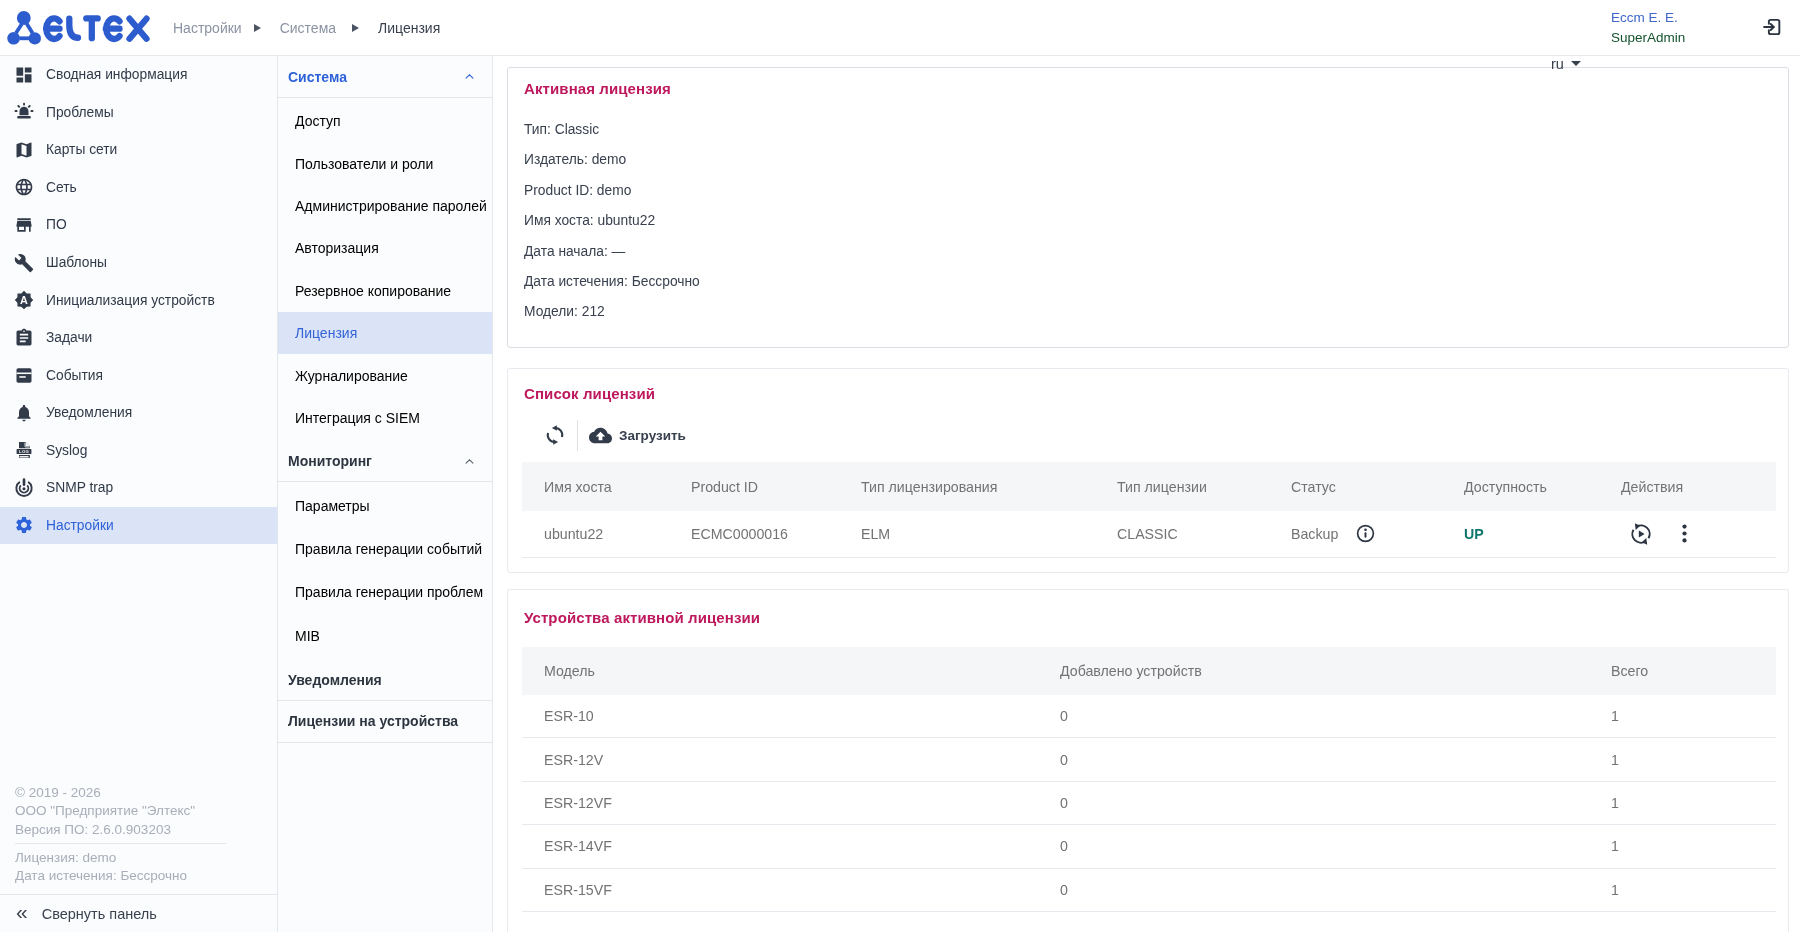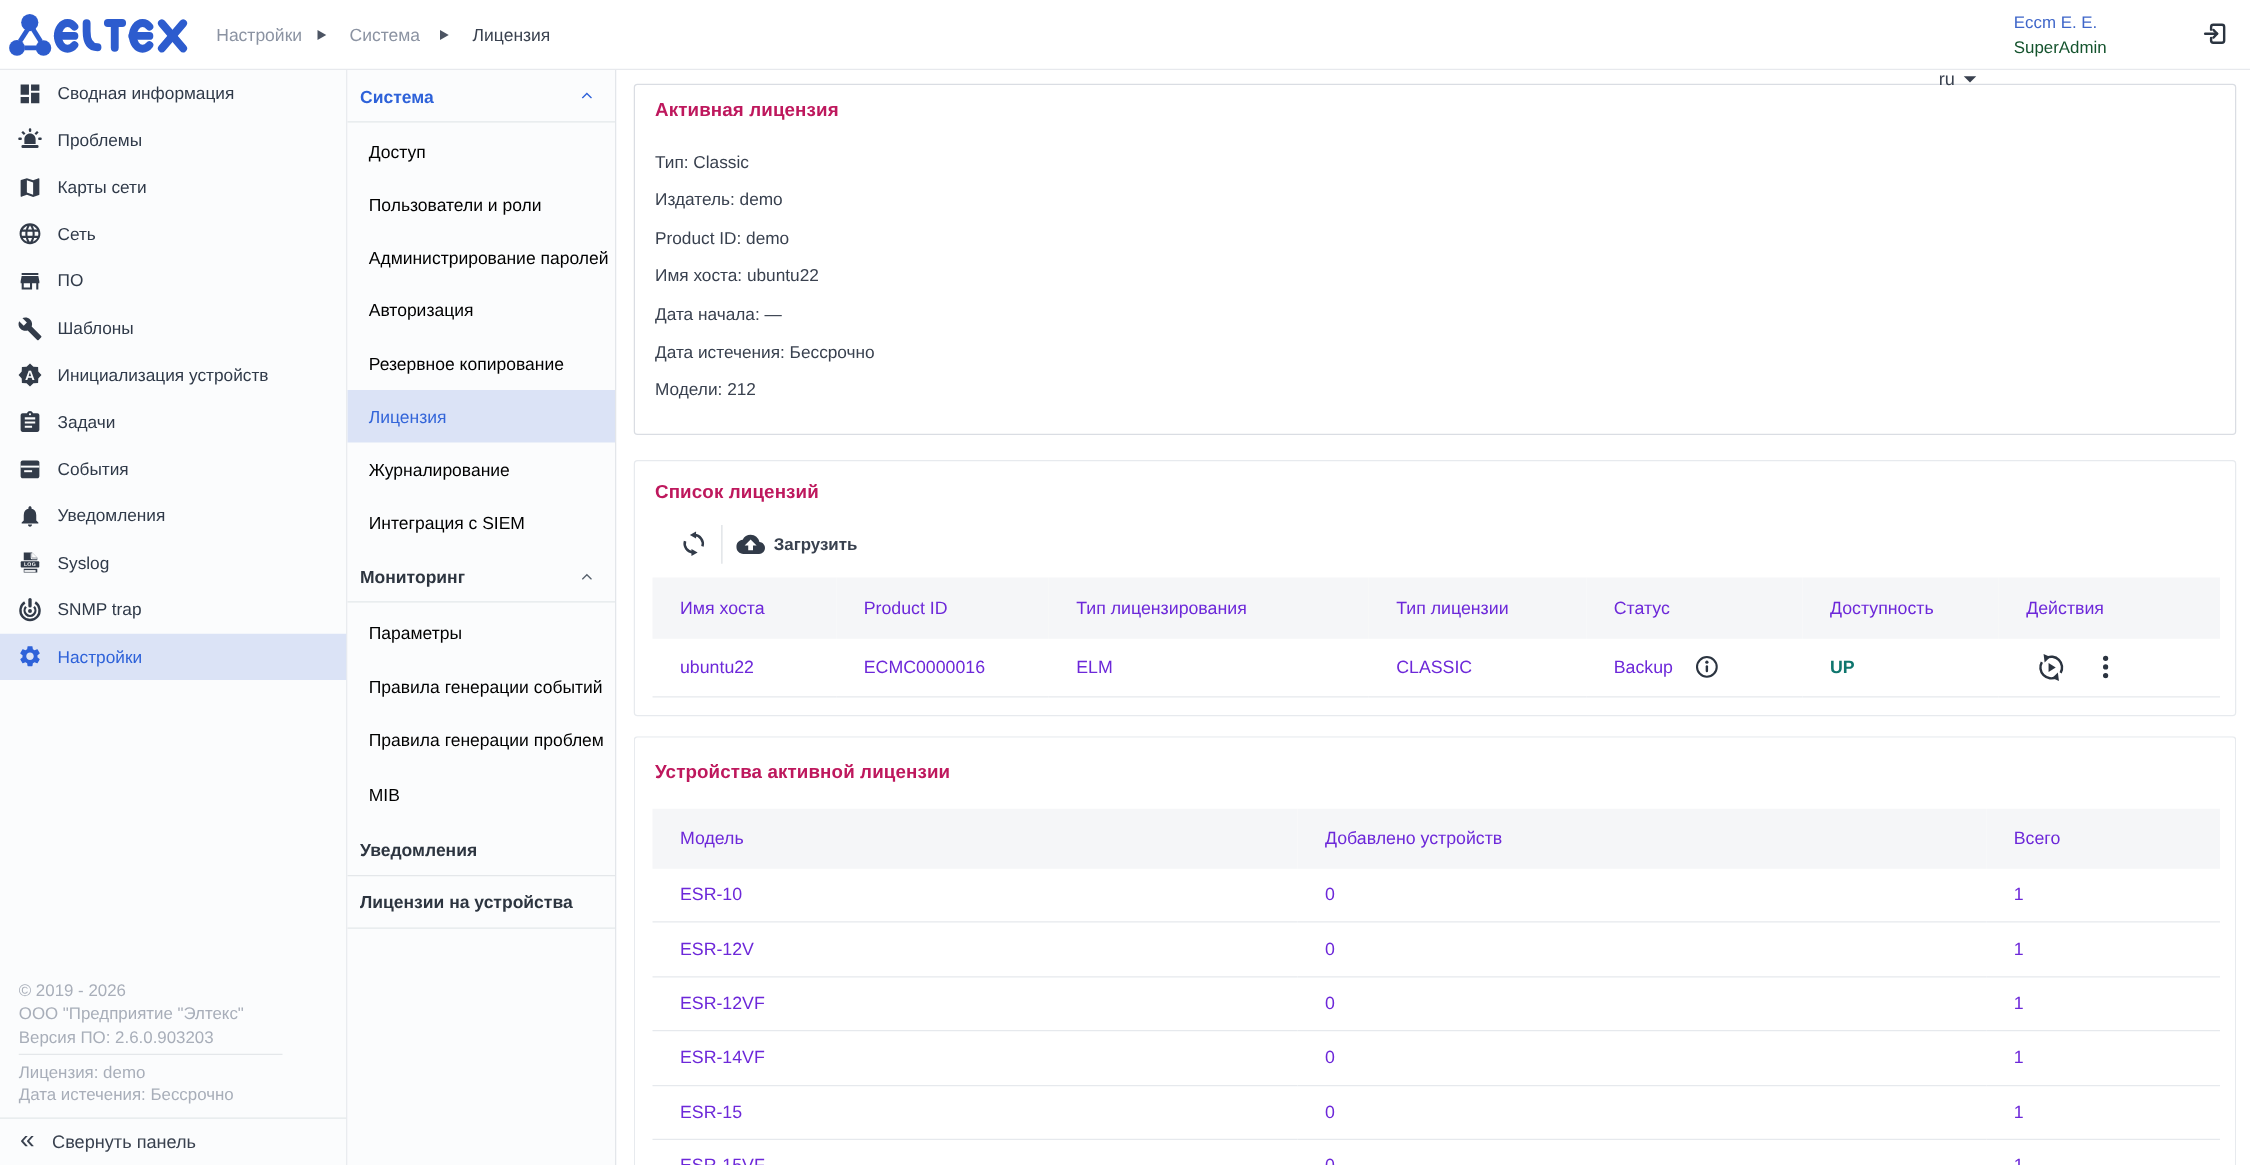--- a/index.html
+++ b/index.html
@@ -55,21 +55,21 @@
 .card1 p { font-size:13.8px; line-height:15px; margin-bottom:15.4px; color:#39414f; }
 
 .card2 { padding:16px 14px 14px; margin-bottom:16px; }
 .card2 h2 { margin-left:2px; margin-bottom:10px; }
 .toolbar { height:46px; display:flex; align-items:center; margin-bottom:4px; }
 .toolbar .vr { width:1px; height:31px; background:#dcdfe4; margin:0 11px 0 11px; }
 .toolbar .up { display:flex; align-items:center; font-size:13.5px; font-weight:bold; color:#39414f; }
 .toolbar .up svg { margin-right:7px; }
 
 table { border-collapse:collapse; table-layout:fixed; width:1254px; }
-th, td { text-align:left; font-weight:normal; font-size:14.2px; color:#6d28d9; padding:0 0 0 22px; white-space:nowrap; }
+th, td { text-align:left; font-weight:normal; font-size:14.2px; color:#737373; padding:0 0 0 22px; white-space:nowrap; }
 thead tr { background:#f5f6f8; }
 .t2 thead tr { height:49px; }
 .t2 tbody tr { height:46px; border-bottom:1px solid #e6e9ed; }
 .t3 thead tr { height:48px; }
 .t3 tbody tr { height:43.4px; border-bottom:1px solid #e6e9ed; }
 
 .card3 { border-bottom:none; border-bottom-left-radius:0; border-bottom-right-radius:0; height:346px;
   padding:19px 14px 0; }
 .card3 h2 { margin-left:2px; margin-bottom:21px; }
 .cellflex { display:flex; align-items:center; }
@@ -291,25 +291,20 @@
               <td>ESR-12VF</td>
               <td>0</td>
               <td>1</td>
             </tr>
           <tr>
               <td>ESR-14VF</td>
               <td>0</td>
               <td>1</td>
             </tr>
           <tr>
-              <td>ESR-15</td>
-              <td>0</td>
-              <td>1</td>
-            </tr>
-          <tr>
               <td>ESR-15VF</td>
               <td>0</td>
               <td>1</td>
             </tr>
         </tbody>
       </table>
     </section>
   </main>
 </div>
 <div class="header">

